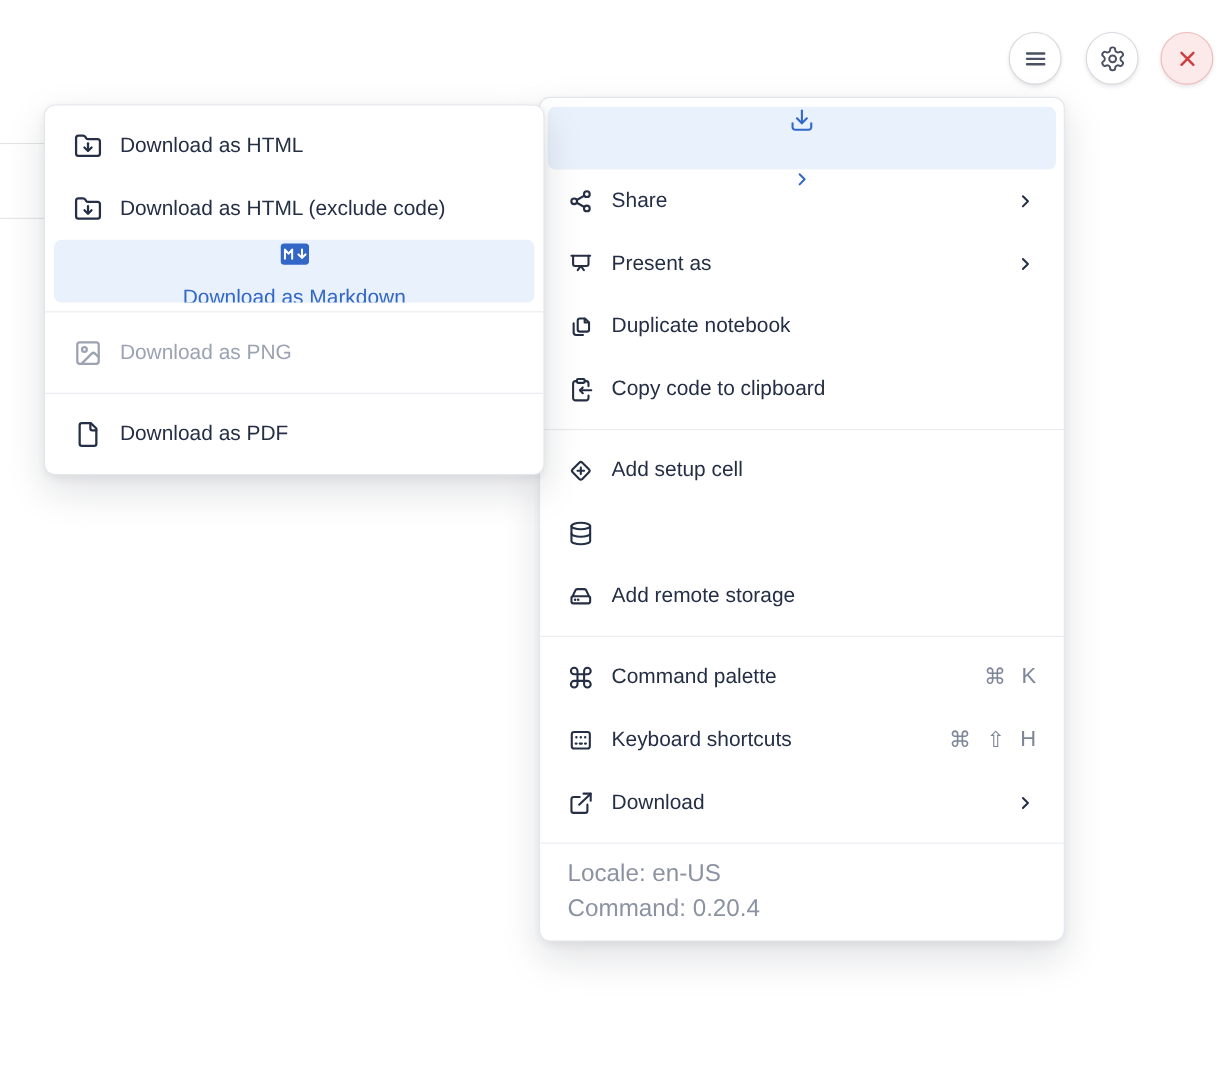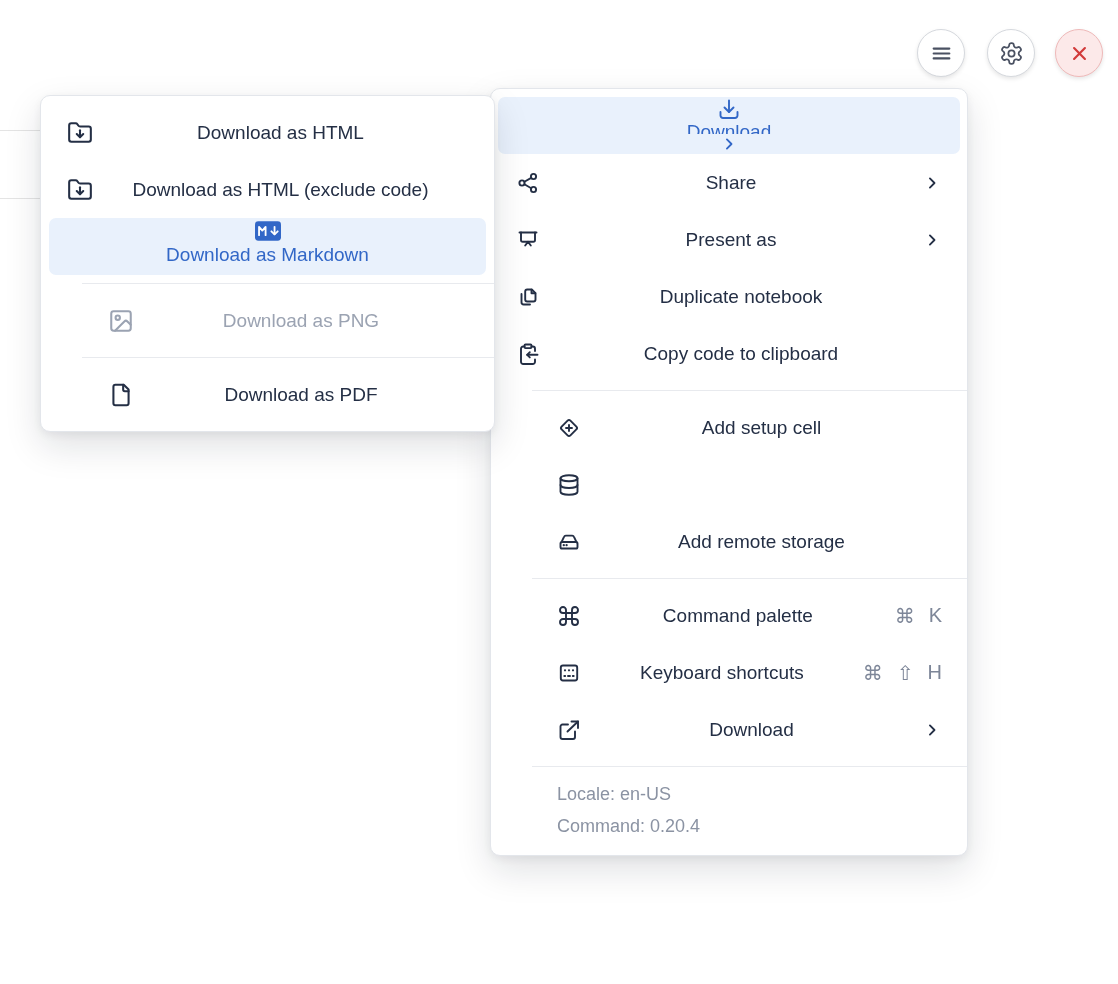--- a/index.html
+++ b/index.html
@@ -17,36 +17,36 @@
   .tb-icon { width:25px; height:25px; display:flex; }
   .icon svg { width:100%; height:100%; display:block; }
 
   .panel { position:absolute; background:#fff; border:1px solid var(--border);
     border-radius:10px; box-shadow:0 14px 36px rgba(15,23,42,.13), 0 3px 8px rgba(15,23,42,.06); }
   #main-menu-panel { left:490px; top:88px; width:478px; z-index:5; }
   #submenu-panel   { left:40px;  top:95px; width:455px; z-index:6; }
 
   .menu-group { padding:8px 7px; }
   #submenu-panel .menu-group { padding:8px 8px; }
-  .menu-group + .menu-group, .menu-footer { border-top:1px solid var(--divider);margin-left:41px; }
-
-  .menu-item { display:flex; align-items:center; height:57px; padding:0 18px; gap:0;
-    font-size:19px; color:var(--text); border-radius:7px; cursor:pointer; white-space:nowrap;text-align:center; }
+  .menu-group + .menu-group, .menu-footer { border-top:1px solid var(--divider); }
+
+  .menu-item { display:flex; align-items:center; height:57px; padding:0 18px; gap:16px;
+    font-size:19px; color:var(--text); border-radius:7px; cursor:pointer; white-space:nowrap; }
   .menu-item.active { background:var(--accent-bg); color:var(--accent);flex-direction:column; }
   .menu-item.disabled { color:var(--disabled); cursor:default; }
   .menu-item .label { flex:1; overflow:hidden; }
 
   .mi-icon { width:24px; height:24px; flex:0 0 auto; display:flex; align-items:center; }
   #submenu-panel .mi-icon { width:26px; height:26px; }
   .chev { width:20px; height:20px; flex:0 0 auto; display:flex; }
   .chev svg { stroke-width:2.2; }
 
   .shortcut { display:flex; gap:14px; color:var(--muted2); font-size:20px; align-items:center; }
 
-  .menu-footer { padding:11px 2px 13px 25px; font-size:18px; color:var(--muted); line-height:32px; }
+  .menu-footer { padding:11px 2px 13px 25px; font-size:22px; color:var(--muted); line-height:32px; }
 </style>
 </head>
 <body>
 
 <div class="bg-line" id="bg-line-1"></div>
 <div class="bg-line" id="bg-line-2"></div>
 
 <button class="round-btn" id="btn-menu">
   <span class="icon tb-icon icon-slot">
       <svg viewBox="0 0 24 24" fill="none" stroke="currentColor" stroke-width="1.9" stroke-linecap="round" stroke-linejoin="round">

